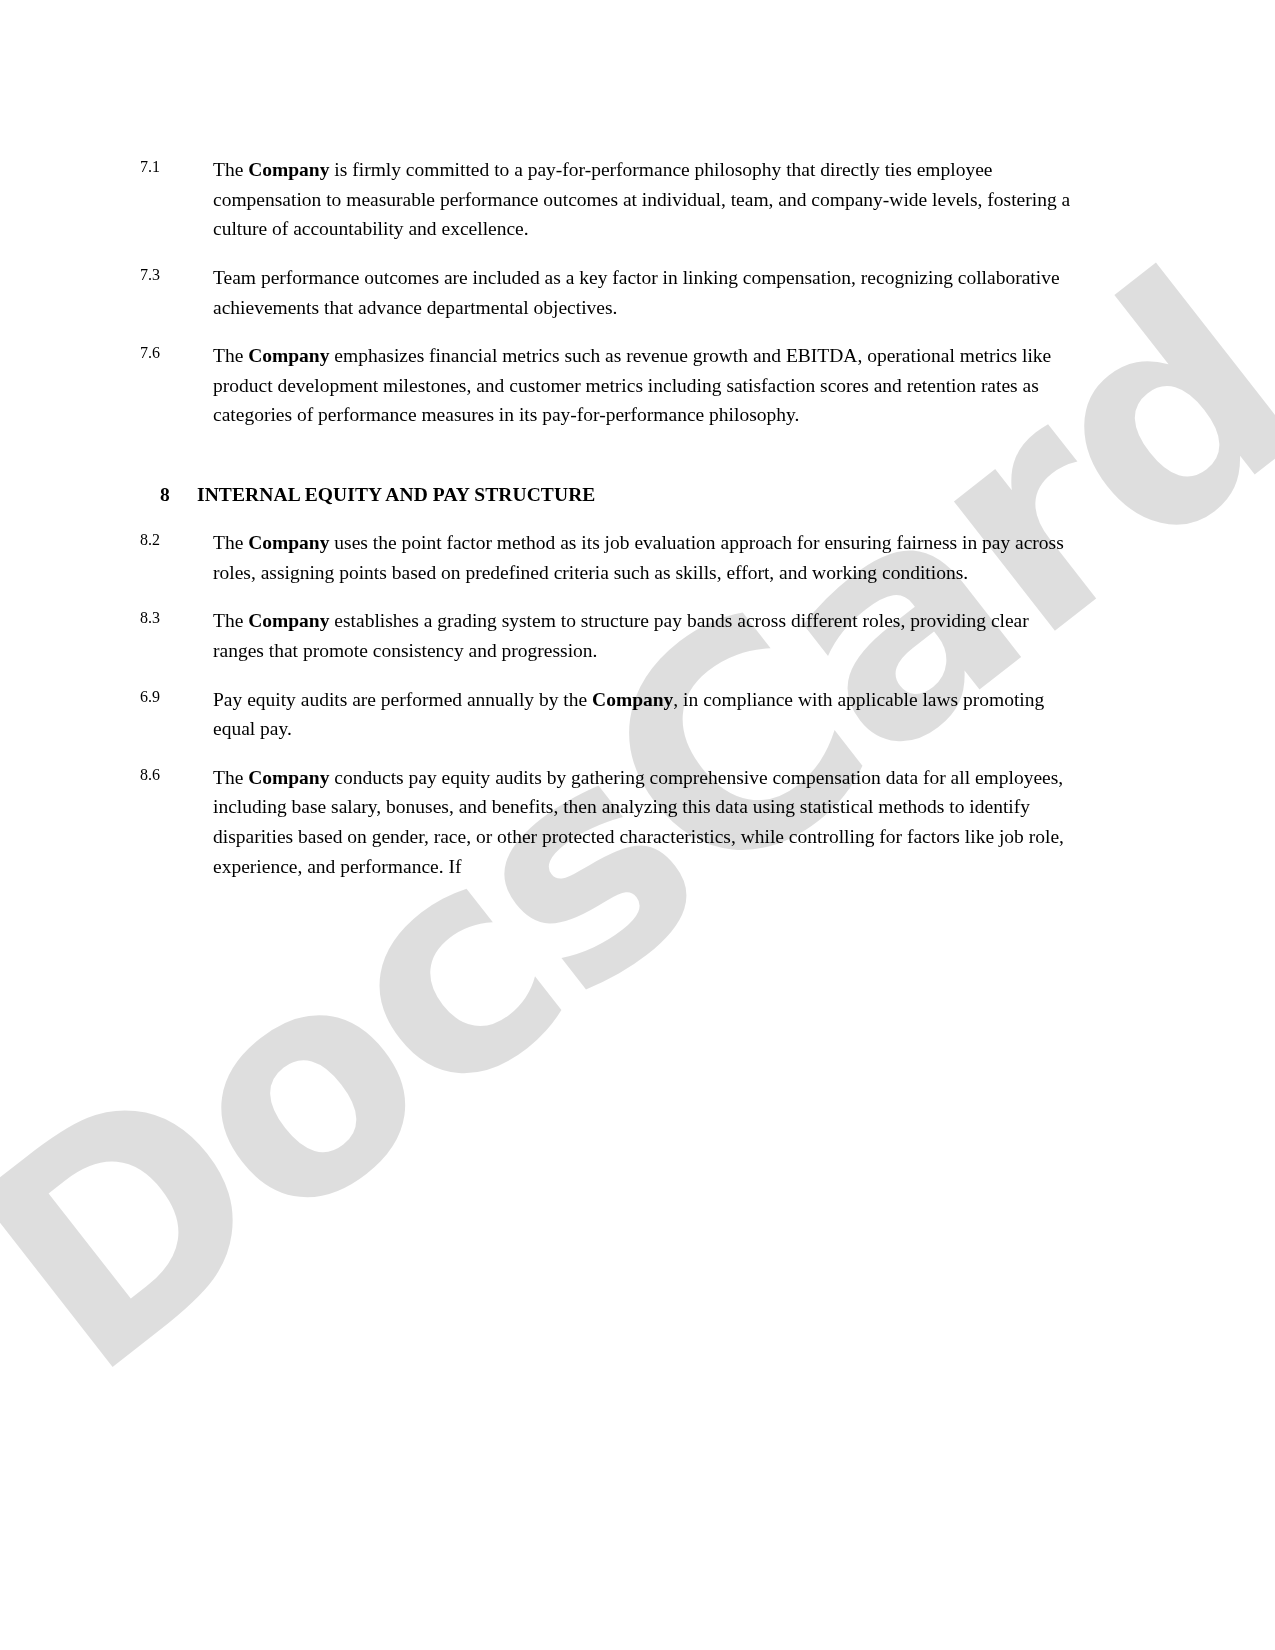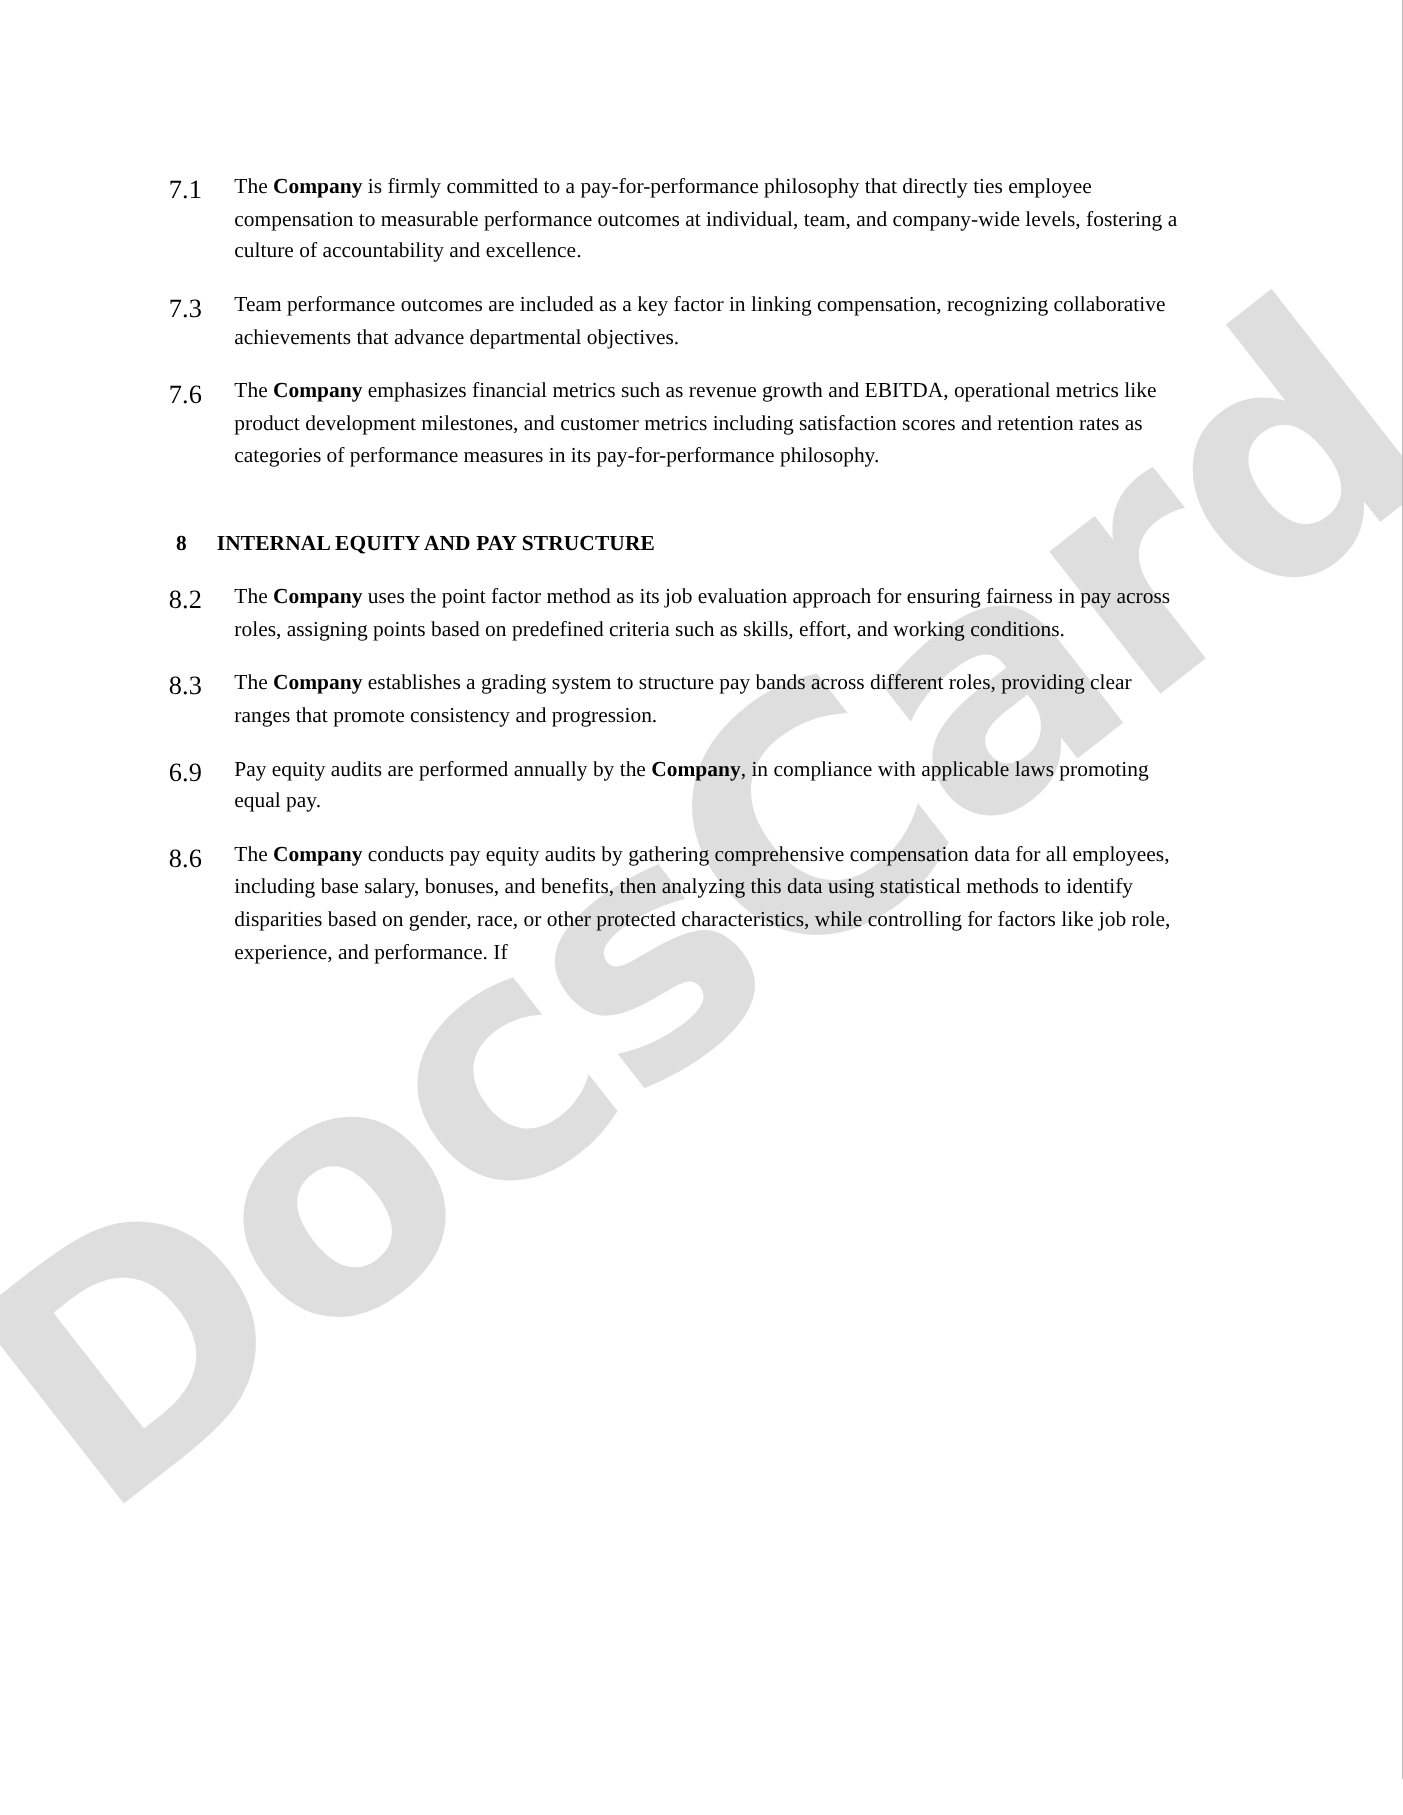--- a/index.html
+++ b/index.html
@@ -26,22 +26,21 @@
   }
   .clause {
     display: flex;
     margin-bottom: 19px;
     line-height: 1.52;
     font-size: 19.5px;
   }
   .clause .num {
     width: 57px;
     flex: 0 0 57px;
-    font-size: 24px;
-    text-align: center;
+    font-size: 16px;
   }
   .clause .body {
     flex: 1 1 auto;
     text-align: left;
     margin-left: 16px;
   }
   .section-heading {
     display: flex;
     margin-top: 54px;
     margin-bottom: 22px;

